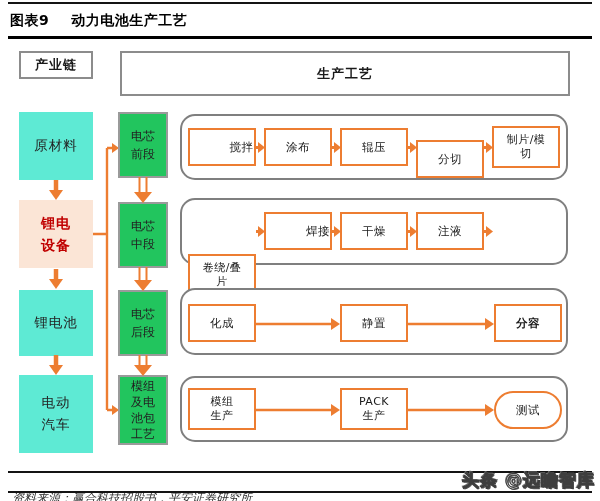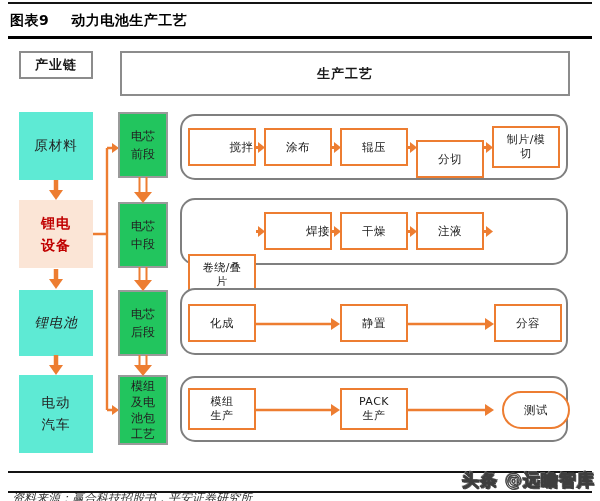--- a/index.html
+++ b/index.html
@@ -60,21 +60,21 @@
     <span>图表9</span><span class="gap"></span><span>动力电池生产工艺</span>
   </div>
   <div class="abs rule-thick" style="left:8px;right:8px;top:36px;"></div>
 
   <div class="abs hdr-box" style="left:19px;top:51px;width:74px;height:28px;">产业链</div>
   <div class="abs hdr-box" style="left:120px;top:51px;width:450px;height:45px;">生产工艺</div>
 
   <div class="abs chain-box pre" style="top:112px;height:68px;">原材料</div>
   <div class="abs chain-box hl pre" style="top:200px;height:68px;font-size:14px;">锂电
 设备</div>
-  <div class="abs chain-box pre" style="top:290px;height:66px;font-style:italic;">锂电池</div>
+  <div class="abs chain-box pre" style="top:290px;height:66px;">锂电池</div>
   <div class="abs chain-box pre" style="top:375px;height:78px;">电动
 汽车</div>
 
   <svg class="abs" style="left:48px;top:180px;" width="16" height="20">
     <line x1="8" y1="0" x2="8" y2="11" stroke="#ed7d31" stroke-width="4.5"></line>
       <polygon points="1,10 15,10 8,20" fill="#ed7d31"></polygon>
   </svg>
   <svg class="abs" style="left:48px;top:269px;" width="16" height="20">
     <line x1="8" y1="0" x2="8" y2="11" stroke="#ed7d31" stroke-width="4.5"></line>
       <polygon points="1,10 15,10 8,20" fill="#ed7d31"></polygon>
@@ -170,37 +170,37 @@
     <div class="step pre" style="left:6px;top:14px;">化成</div>
     <svg class="abs" style="left:74px;top:28px;" width="84" height="12">
         <line x1="0" y1="6" x2="76" y2="6" stroke="#ed7d31" stroke-width="2.4"></line>
         <polygon points="75,0 75,12 84,6" fill="#ed7d31"></polygon>
       </svg>
     <div class="step pre" style="left:158px;top:14px;">静置</div>
     <svg class="abs" style="left:226px;top:28px;" width="86" height="12">
         <line x1="0" y1="6" x2="78" y2="6" stroke="#ed7d31" stroke-width="2.4"></line>
         <polygon points="77,0 77,12 86,6" fill="#ed7d31"></polygon>
       </svg>
-    <div class="step pre" style="left:312px;top:14px;">分容</div>
+    <div class="step pre" style="left:312px;top:14px;font-weight:bold;">分容</div>
   </div>
 
   <div class="abs proc-container" style="top:376px;height:66px;">
     <div class="step two pre" style="left:6px;top:10px;height:42px;">模组
 生产</div>
     <svg class="abs" style="left:74px;top:26px;" width="84" height="12">
         <line x1="0" y1="6" x2="76" y2="6" stroke="#ed7d31" stroke-width="2.4"></line>
         <polygon points="75,0 75,12 84,6" fill="#ed7d31"></polygon>
       </svg>
     <div class="step two pre" style="left:158px;top:10px;height:42px;">PACK
 生产</div>
     <svg class="abs" style="left:226px;top:26px;" width="86" height="12">
         <line x1="0" y1="6" x2="78" y2="6" stroke="#ed7d31" stroke-width="2.4"></line>
         <polygon points="77,0 77,12 86,6" fill="#ed7d31"></polygon>
       </svg>
-    <div class="step pre" style="left:320px;top:13px;border-radius:19px;">测试</div>
+    <div class="step pre" style="left:312px;top:13px;border-radius:19px;">测试</div>
   </div>
 
   <div class="abs rule-thin" style="left:8px;right:8px;top:471px;height:1.5px;"></div>
   <div class="abs src" style="left:12px;top:474px;">资料来源：赢合科技招股书，平安证券研究所</div>
   <div class="abs rule-thin" style="left:8px;right:8px;top:491px;height:1.5px;"></div>
   <div class="abs watermark" style="right:5px;top:469px;">头条 @远瞻智库</div>
 
 </div>
 
 </body></html>

